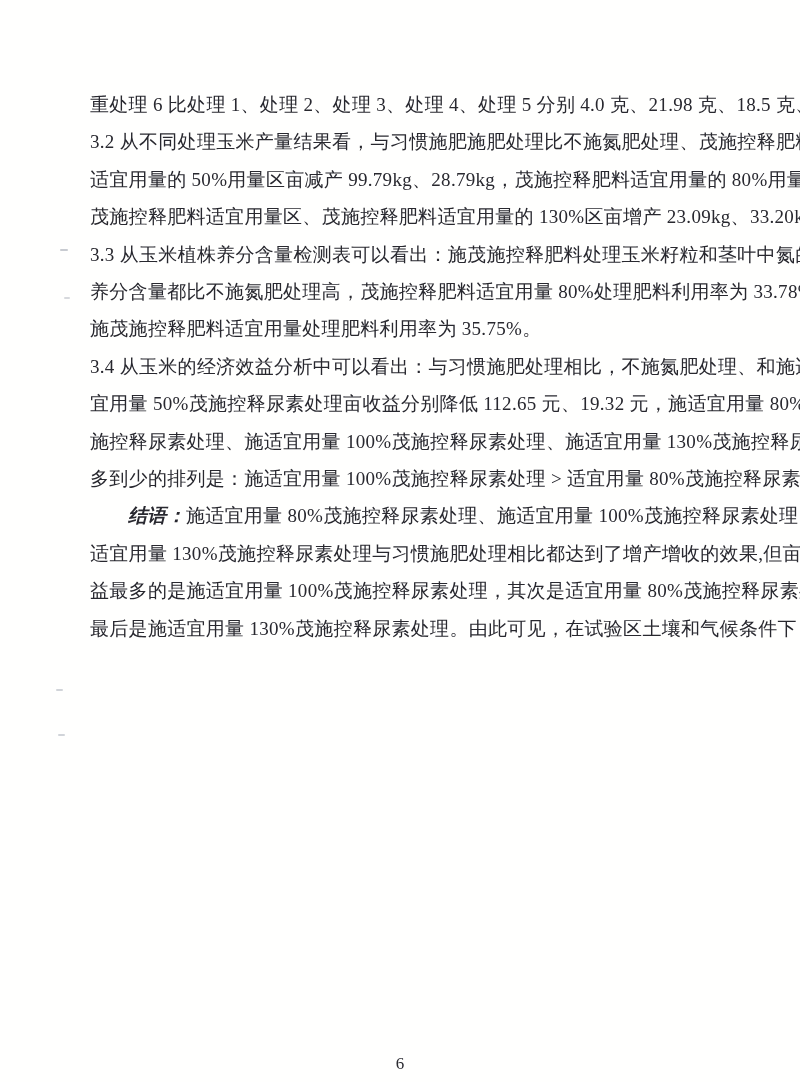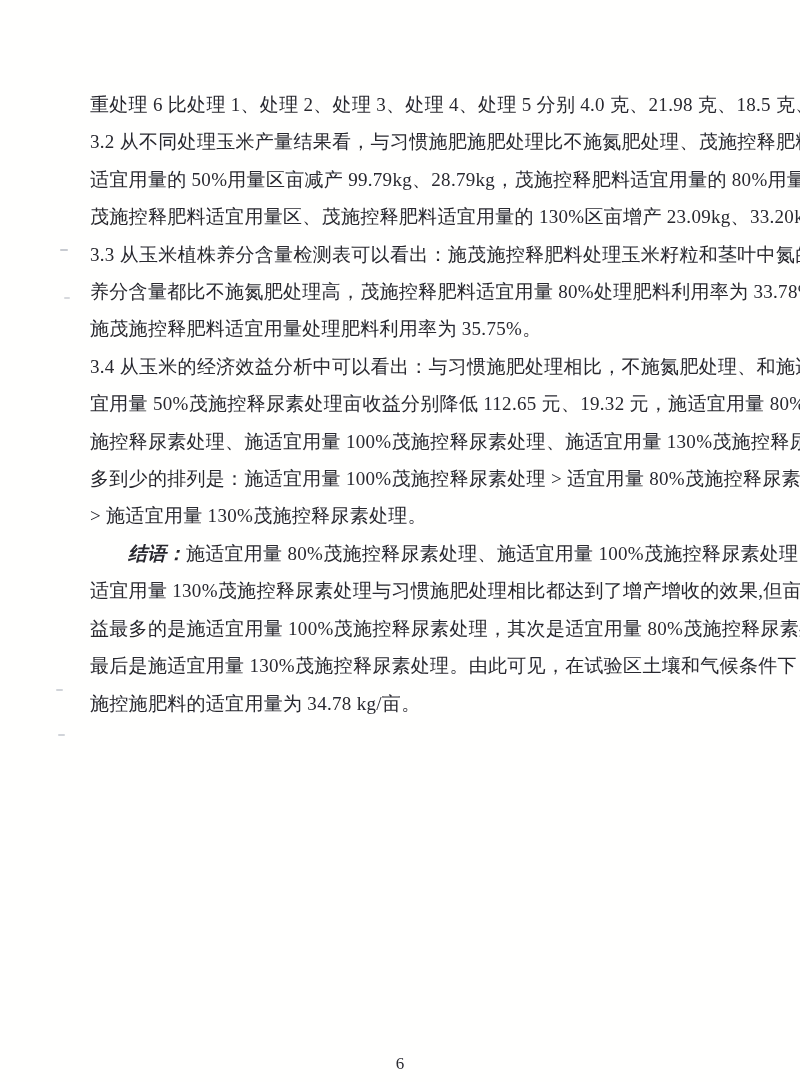--- a/index.html
+++ b/index.html
@@ -70,28 +70,26 @@
       <div class="para">
         <div class="line fill">3.3 从玉米植株养分含量检测表可以看出：施茂施控释肥料处理玉米籽粒和茎叶中氮的</div>
         <div class="line fill">养分含量都比不施氮肥处理高，茂施控释肥料适宜用量 80%处理肥料利用率为 33.78%，</div>
         <div class="line last">施茂施控释肥料适宜用量处理肥料利用率为 35.75%。</div>
       </div>
       <div class="para">
         <div class="line fill">3.4 从玉米的经济效益分析中可以看出：与习惯施肥处理相比，不施氮肥处理、和施适</div>
         <div class="line fill">宜用量 50%茂施控释尿素处理亩收益分别降低 112.65 元、19.32 元，施适宜用量 80%茂</div>
         <div class="line fill">施控释尿素处理、施适宜用量 100%茂施控释尿素处理、施适宜用量 130%茂施控释尿素</div>
         <div class="line fill">多到少的排列是：施适宜用量 100%茂施控释尿素处理 &gt; 适宜用量 80%茂施控释尿素处理</div>
-        <div class="line last">&gt; 施适宜用量 130%茂施控释尿素处理。</div>
       </div>
       <div class="para">
         <div class="line fill indent"><span class="lead-bold">结语：</span>施适宜用量 80%茂施控释尿素处理、施适宜用量 100%茂施控释尿素处理、施</div>
         <div class="line fill">适宜用量 130%茂施控释尿素处理与习惯施肥处理相比都达到了增产增收的效果,但亩收</div>
         <div class="line fill">益最多的是施适宜用量 100%茂施控释尿素处理，其次是适宜用量 80%茂施控释尿素处理</div>
         <div class="line fill">最后是施适宜用量 130%茂施控释尿素处理。由此可见，在试验区土壤和气候条件下，茂</div>
-        <div class="line last">施控施肥料的适宜用量为 34.78 kg/亩。</div>
       </div>
     </div>
 
   <span class="scan-artifact m1"></span>
   <span class="scan-artifact m2"></span>
   <span class="scan-artifact m3"></span>
   <span class="scan-artifact m4"></span>
 
   <div class="footer">6</div>
 </div>

